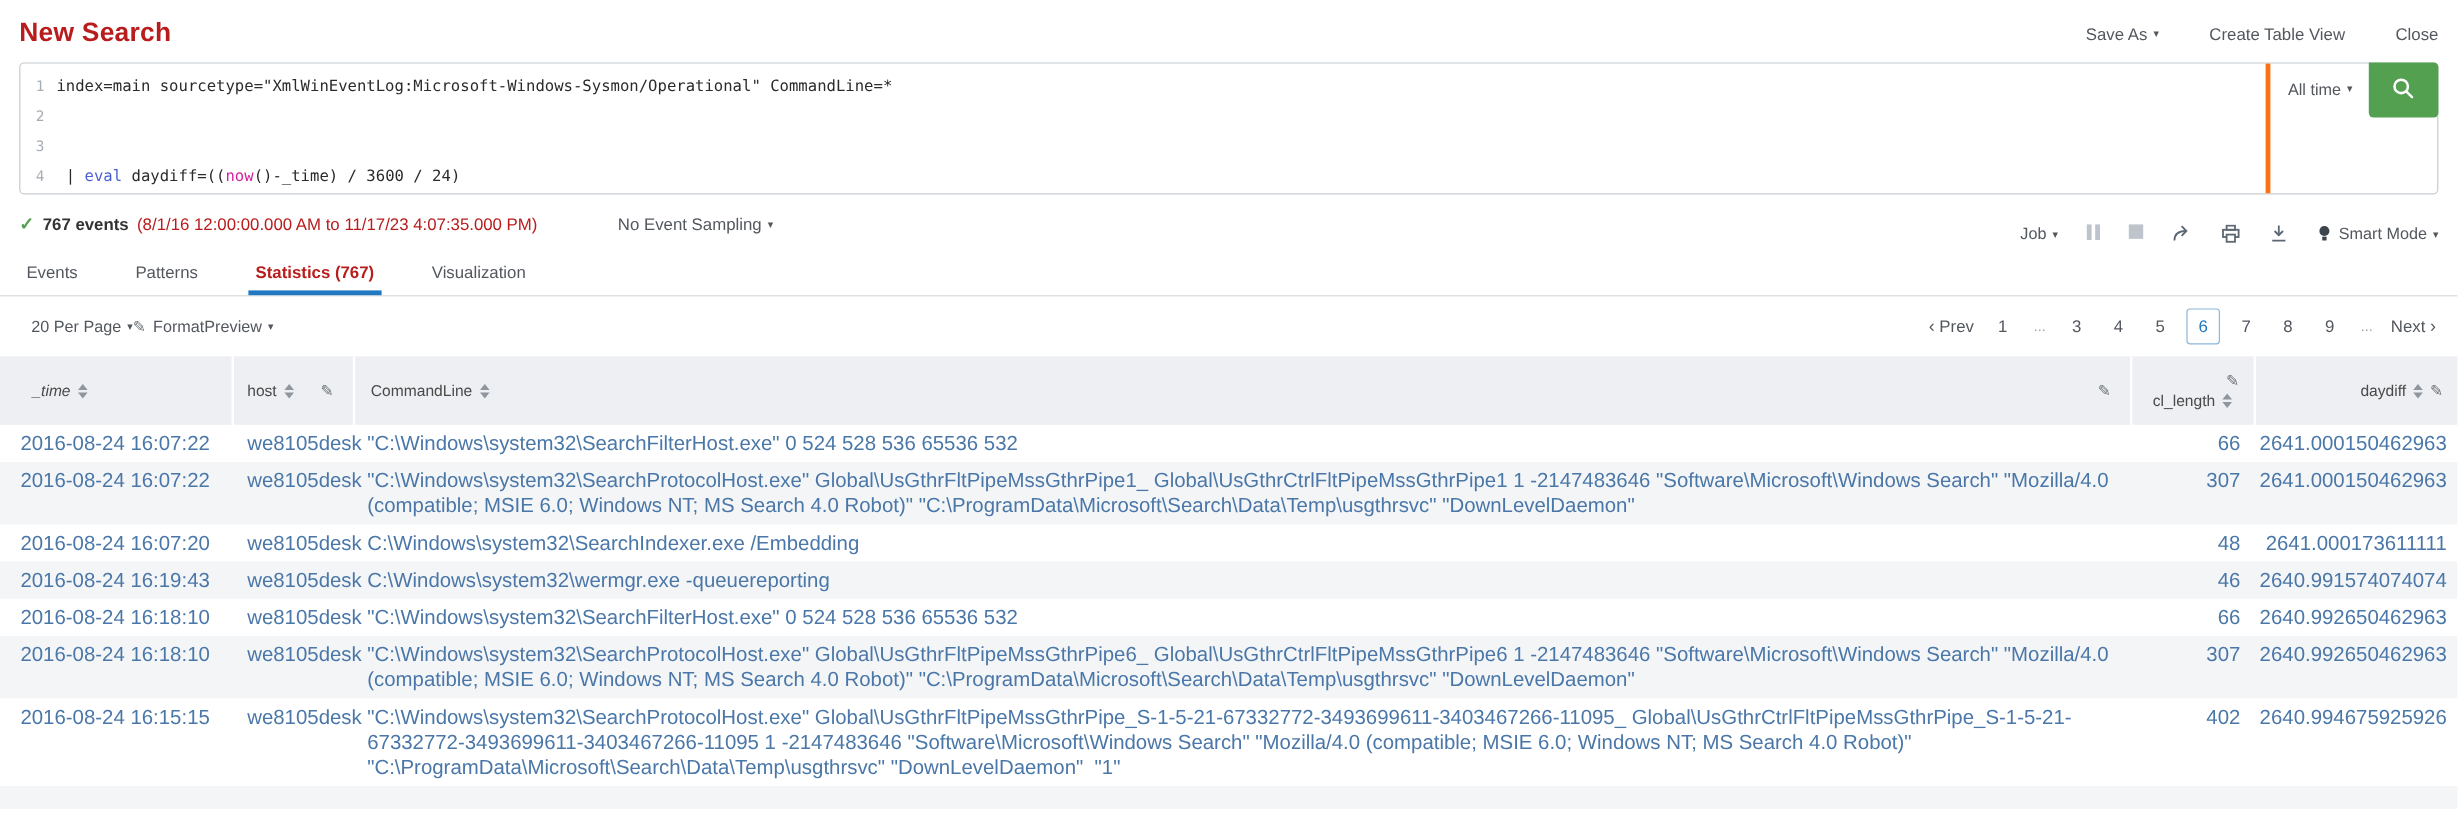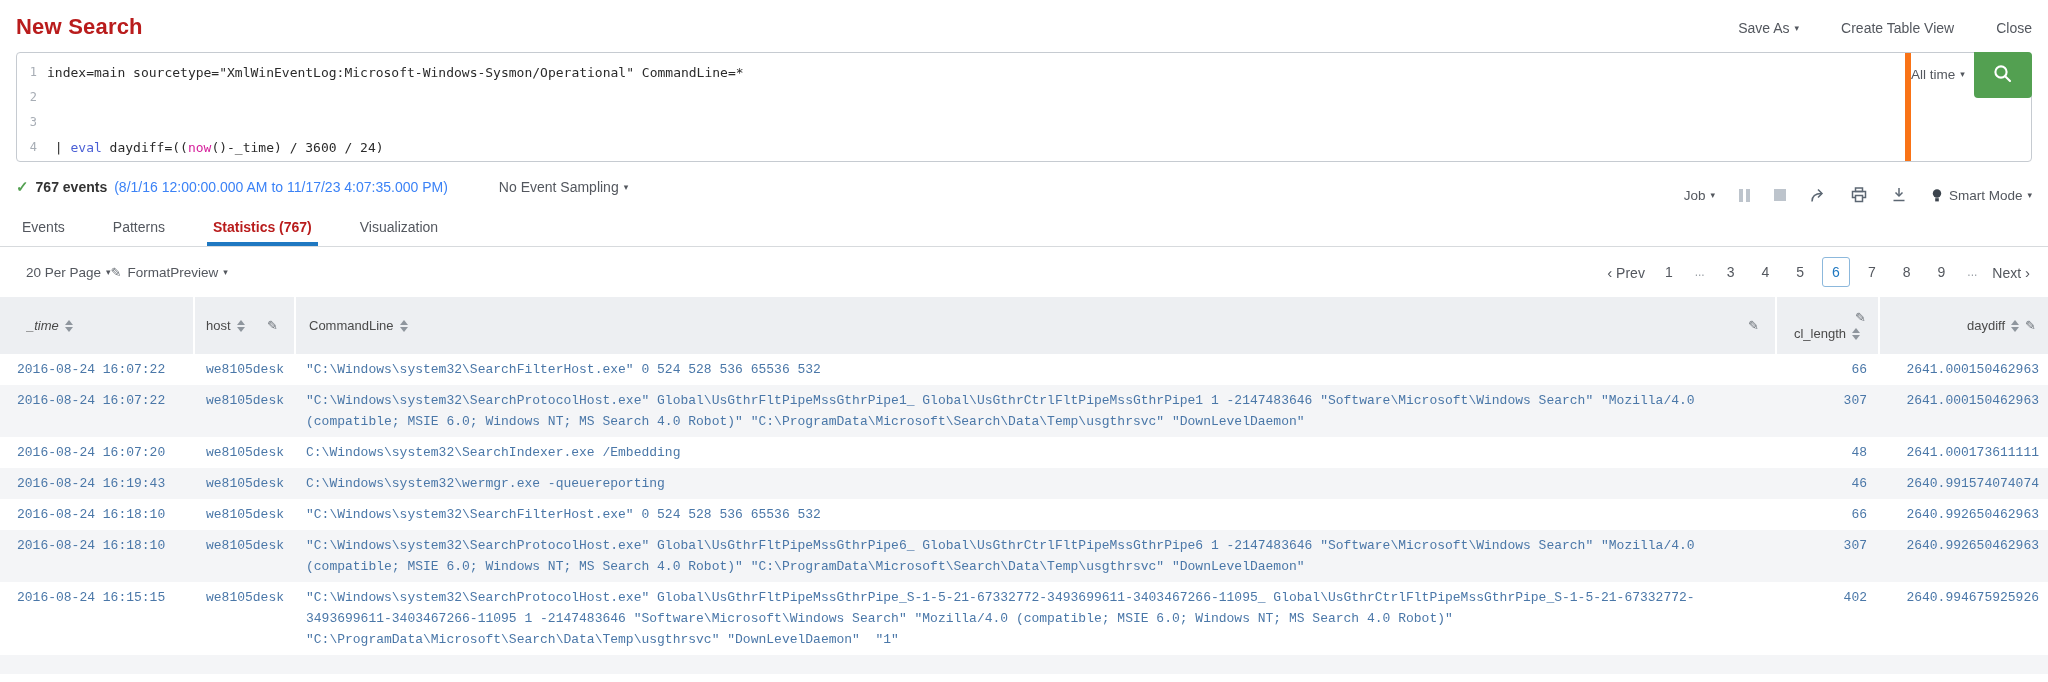--- a/index.html
+++ b/index.html
@@ -20,35 +20,35 @@
   .search-box { position:relative; margin:0 16px; height:110px;
                 border:1px solid #c6cbd1; border-radius:4px; background:#fff; }
   .spl { position:absolute; top:7px; left:0; right:150px;
          font-family:"DejaVu Sans Mono", monospace; font-size:13px; line-height:25px; }
   .spl-line { display:flex; }
   .ln { width:30px; flex:none; text-align:right; padding-right:10px;
         color:#a7adb5; font-size:12px; }
   .code { white-space:pre; color:#2b2b2b; }
   .seg-cmd { color:#4a5fd5; }
   .seg-fn  { color:#d6219c; }
-  .time-range { position:absolute; top:0; right:39px; width:87px; height:108px;
-                border-left:6px solid #f97316; font-size:13.5px; color:#53575e;
-                display:flex; padding-top:14px; cursor:pointer; }
+  .time-range { position:absolute; top:0; right:56px; width:87px; height:108px;
+                border-left:4px solid #f97316; font-size:13.5px; color:#53575e;
+                display:flex; justify-content:center; padding-top:14px; cursor:pointer; }
   .search-btn { position:absolute; top:-1px; right:-1px; width:58px; height:46px;
                 background:#53a051; border:none; border-radius:0 4px 4px 4px;
                 display:flex; align-items:center; justify-content:center; cursor:pointer; }
   
   .status-row { display:flex; justify-content:space-between; align-items:center;
                 margin:12px 16px 0 16px; height:26px; font-size:14px; }
   .status-left { display:flex; align-items:center; gap:7px; }
   .check { color:#53a051; font-weight:bold; font-size:15px; }
   .count { font-weight:bold; color:#333; }
-  .range { color:#3b82f6; }
-  .sampling { margin-left:44px; color:#53575e; cursor:pointer; }
-  .status-right { display:flex; align-items:center; gap:24px; color:#53575e; font-size:13.5px;margin-top:16px; }
+  .range { color:#b91c1c; }
+  .sampling { margin-left:60px; color:#53575e; cursor:pointer; }
+  .status-right { display:flex; align-items:flex-start; gap:24px; color:#53575e; font-size:13.5px;margin-top:16px; }
   .status-right .ctl { cursor:pointer; display:flex; align-items:center; }
   .icon-pause { display:inline-flex; gap:3px; }
   .icon-pause i { width:4px; height:13px; background:#bdc4cc; }
   .icon-stop { width:12px; height:12px; background:#bdc4cc; display:inline-block; }
   svg.gicon { stroke:#5c6773; fill:none; stroke-width:1.5; }
   .bulb { margin-right:6px; }
   
   .tabs { display:flex; margin-top:10px; border-bottom:1px solid #d7dadd;
           padding-left:16px; height:37px; }
   .tab { padding:9px 6px 6px 6px; margin-right:36px; font-size:14px; color:#53575e;
@@ -76,21 +76,21 @@
   .th-host { padding-left:11px; }
   .th-cmd  { padding-left:13px; }
   .pencil-right { position:absolute; right:16px; }
   .th-cl  { flex-direction:column; align-items:flex-end; justify-content:center;
             padding-right:12px; gap:1px; }
   .th-day { justify-content:flex-end; padding-right:12px; gap:0; }
   .sort { display:inline-flex; flex-direction:column; margin:0 6px; gap:2px; cursor:pointer; }
   .sort b { width:0; height:0; border-left:4px solid transparent; border-right:4px solid transparent; }
   .sort .up { border-bottom:5px solid #8f969e; }
   .sort .dn { border-top:5px solid #8f969e; }
-  .tbody { font-family:Liberation Mono, monospace; font-size:13px; color:#4a77a8; }
+  .tbody { font-family:Liberation Sans, sans-serif; font-size:17px; color:#4a77a8; }
   .trow { display:grid; grid-template-columns:195px 101px 1481px 103px 168px;
           line-height:21px; padding:5px 0; }
   .trow:nth-child(even), .bottom-strip { background:#f4f5f7; }
   .td-time { padding-left:17px; cursor:pointer; }
   .td-host { padding-left:11px; cursor:pointer; }
   .td-cmd  { padding-left:10px; white-space:pre-wrap; word-wrap:break-word; cursor:pointer; }
   .td-num  { text-align:right; padding-right:13px; cursor:pointer; }
   .td-day  { text-align:right; padding-right:9px; cursor:pointer; }
   .bottom-strip { height:19px; }
 </style>

